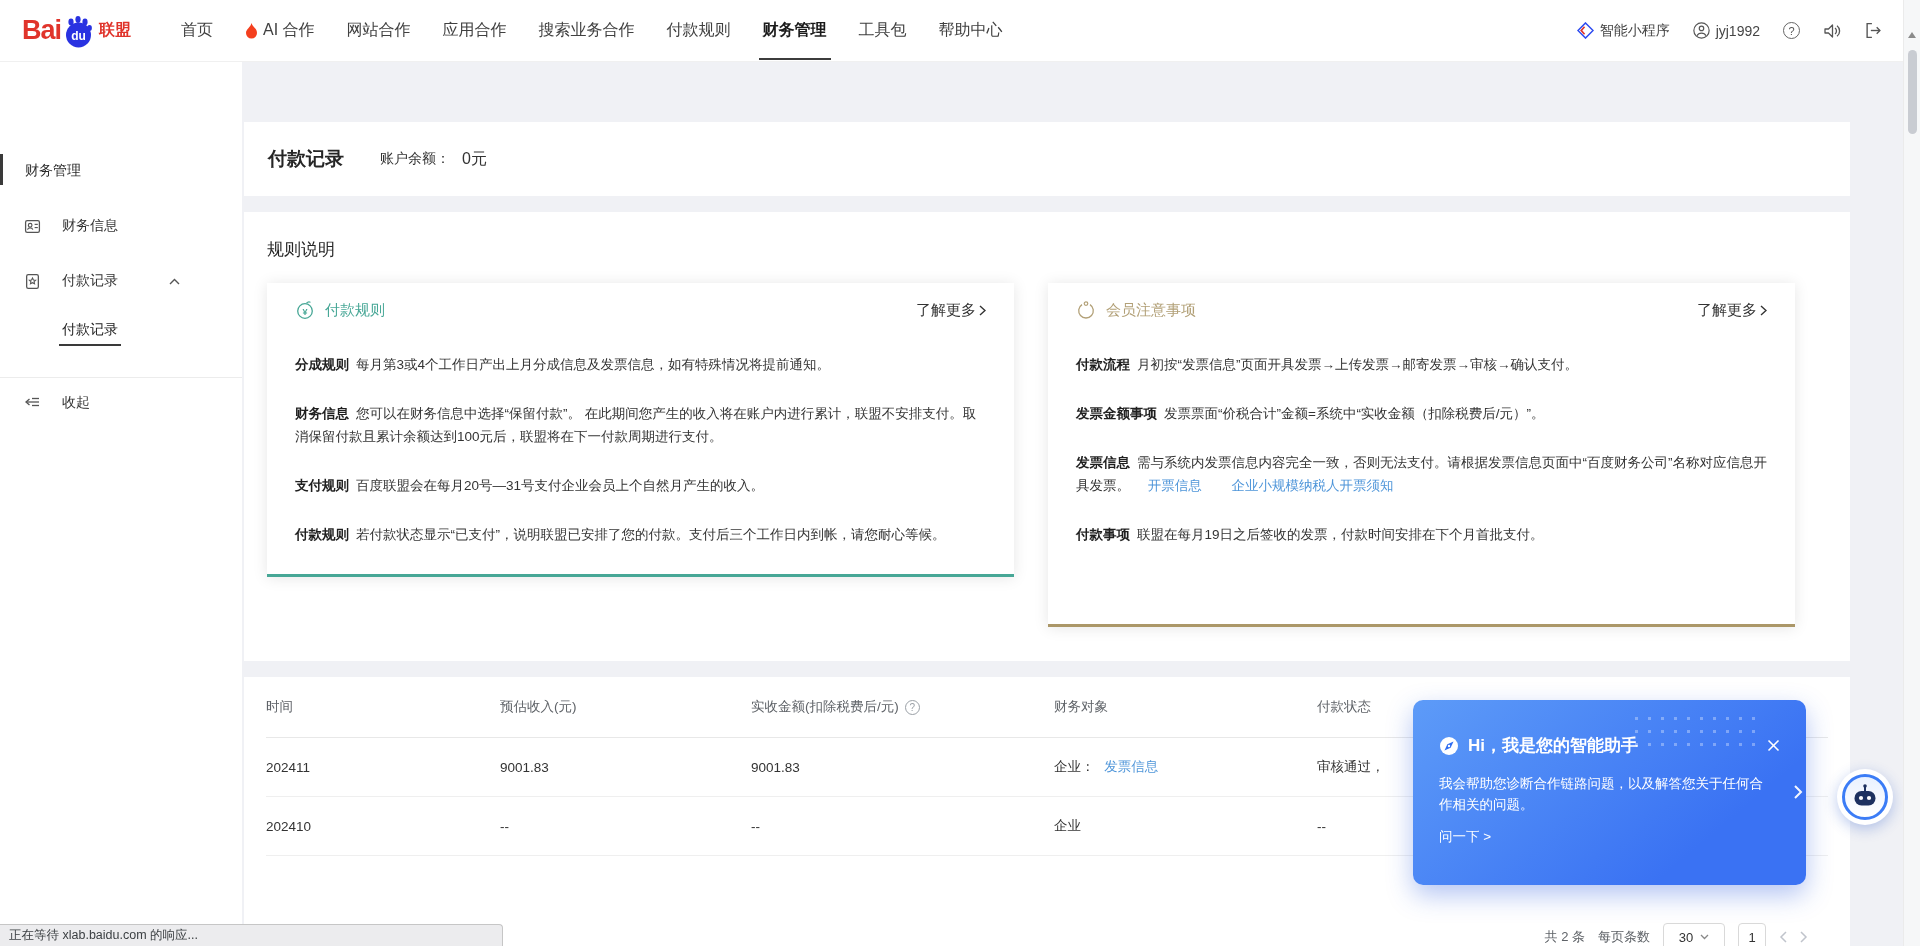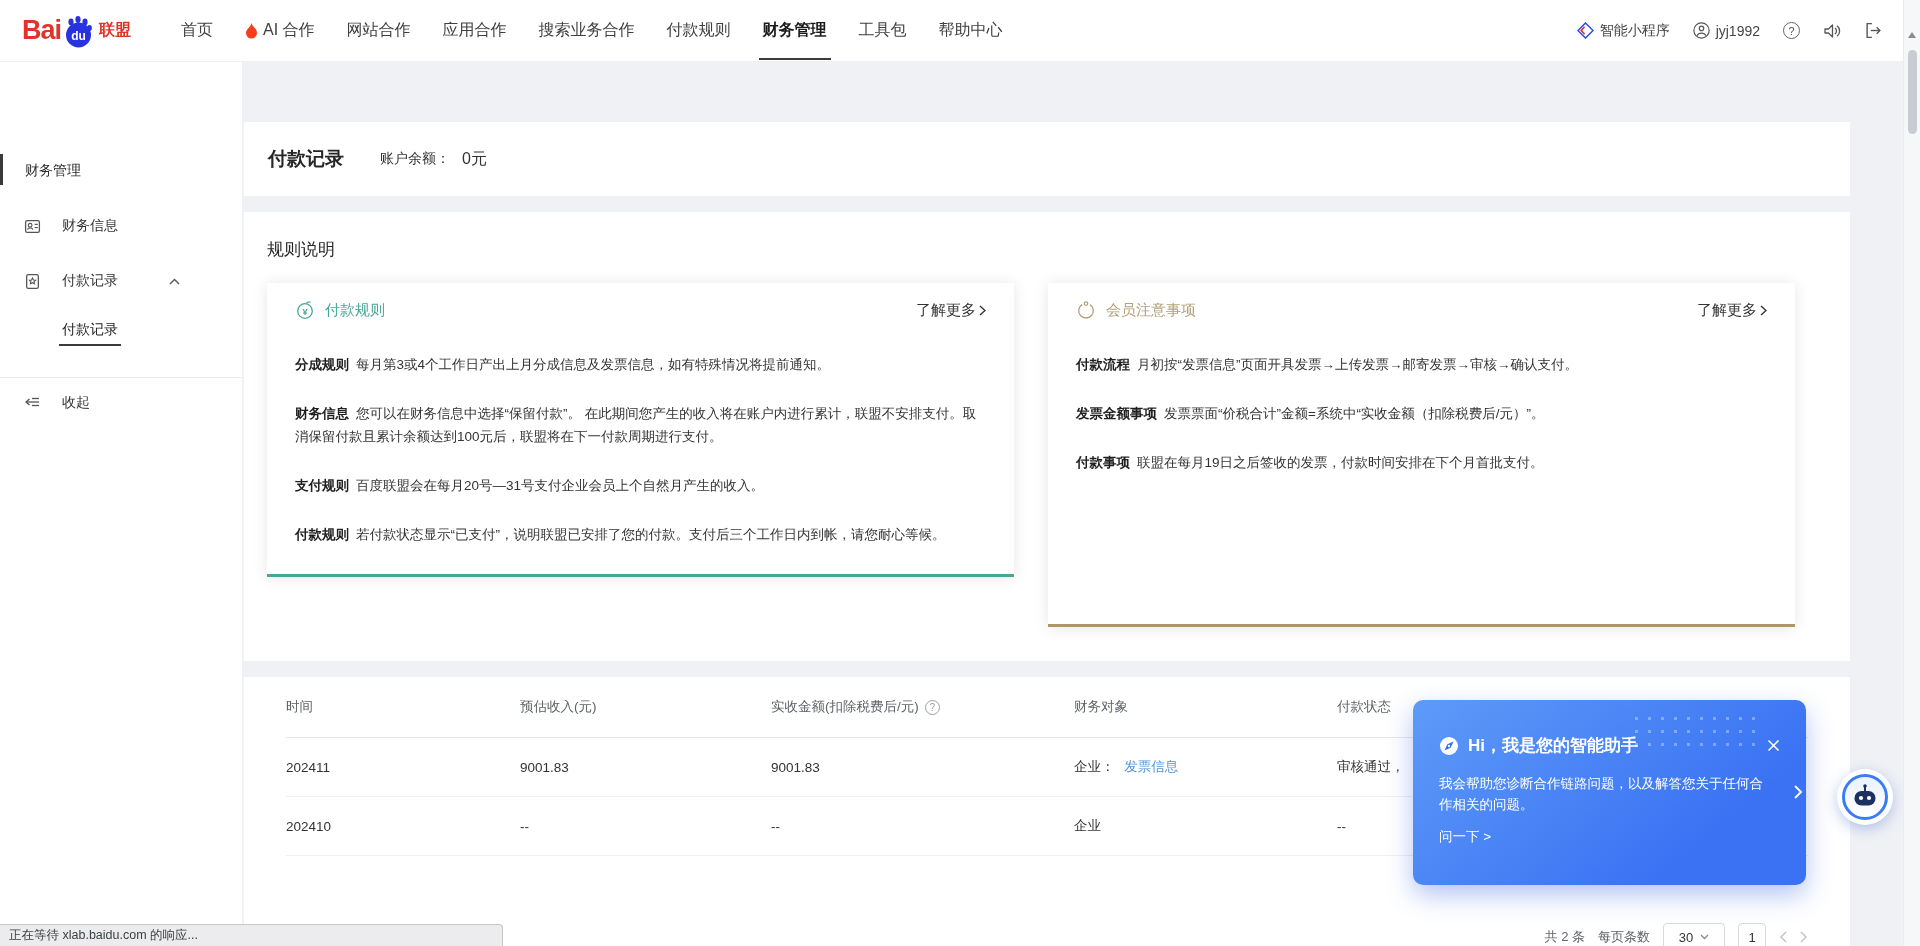--- a/index.html
+++ b/index.html
@@ -61,21 +61,21 @@
   .rc-more { margin-left:auto; font-size:15px; color:#333; display:flex; align-items:center; gap:3px; cursor:pointer; }
   .rc-p { margin-top:26px; font-size:13.5px; color:#333; line-height:23px; }
   .rc-head + .rc-p { margin-top:32px; }
   .rc-p b { color:#1f1f1f; margin-right:7px; }
   .rc-link { color:#4e95d9; cursor:pointer; }
   .rc-link.l1 { margin-left:14px; }
   .rc-link.l2 { margin-left:26px; }
 
   
   .table-card { position:absolute; left:244px; top:677px; width:1606px; height:269px; background:#fff;
-    padding:0 42px; }
+    padding:0 22px; }
   .t-grid { display:grid; grid-template-columns:234px 251px 303px 263px 1fr; align-items:center; }
   .t-head { height:61px; border-bottom:1px solid #e8e8e8; color:#5f6368; font-size:13.5px; }
   .t-head .col { display:flex; align-items:center; gap:6px; }
   .t-row { height:59px; border-bottom:1px solid #efefef; font-size:13.5px; color:#333; }
   .help-dot { display:inline-flex; width:15px; height:15px; border:1px solid #9aa0a6; border-radius:50%;
     align-items:center; justify-content:center; font-size:10px; color:#9aa0a6; }
   .cell-link { color:#4e95d9; margin-left:6px; cursor:pointer; }
   .pager { position:absolute; right:42px; top:246px; display:flex; align-items:center; gap:13px;
     font-size:13px; color:#5f6368; }
   .pager-select { min-width:62px; height:28px; border:1px solid #d9d9d9; border-radius:4px; background:#fff;
@@ -282,20 +282,25 @@
         <span class="rc-title">会员注意事项</span>
         <span class="rc-more">
           <span>了解更多</span>
           <svg width="7" height="11" viewBox="0 0 7 11">
               <polyline points="1,1 6,5.5 1,10" fill="none" stroke="#333" stroke-width="1.4"></polyline>
             </svg>
         </span>
       </div>
       <div class="rc-p"><b>付款流程</b><span>月初按“发票信息”页面开具发票→上传发票→邮寄发票→审核→确认支付。</span></div>
       <div class="rc-p"><b>发票金额事项</b><span>发票票面“价税合计”金额=系统中“实收金额（扣除税费后/元）”。</span></div>
+      <div class="rc-p">
+        <b>发票信息</b><span>需与系统内发票信息内容完全一致，否则无法支付。请根据发票信息页面中“百度财务公司”名称对应信息开具发票。</span>
+        <span class="rc-link l1">开票信息</span>
+        <span class="rc-link l2">企业小规模纳税人开票须知</span>
+      </div>
       <div class="rc-p"><b>付款事项</b><span>联盟在每月19日之后签收的发票，付款时间安排在下个月首批支付。</span></div>
     </div>
   </div>
 </div>
 
 <div class="table-card">
   <div class="t-grid t-head">
     <span class="col">时间</span>
     <span class="col">预估收入(元)</span>
     <span class="col">

